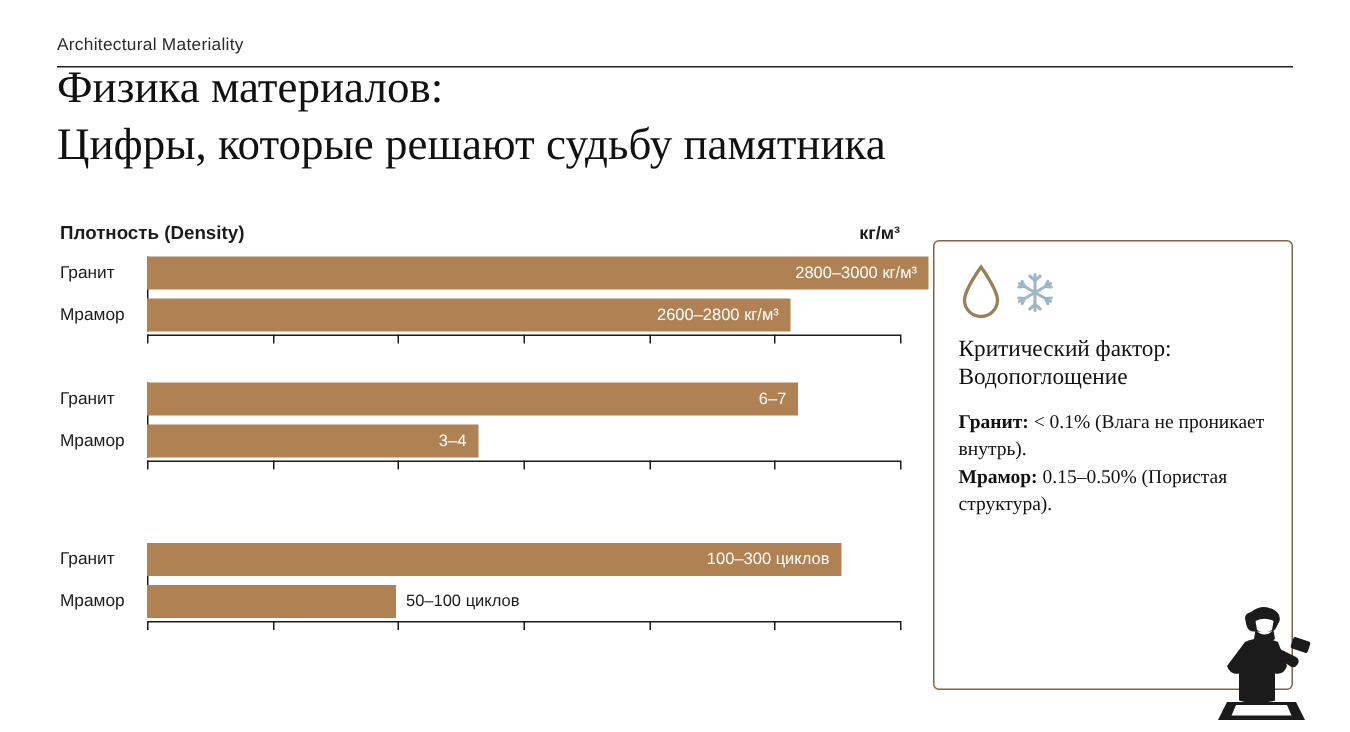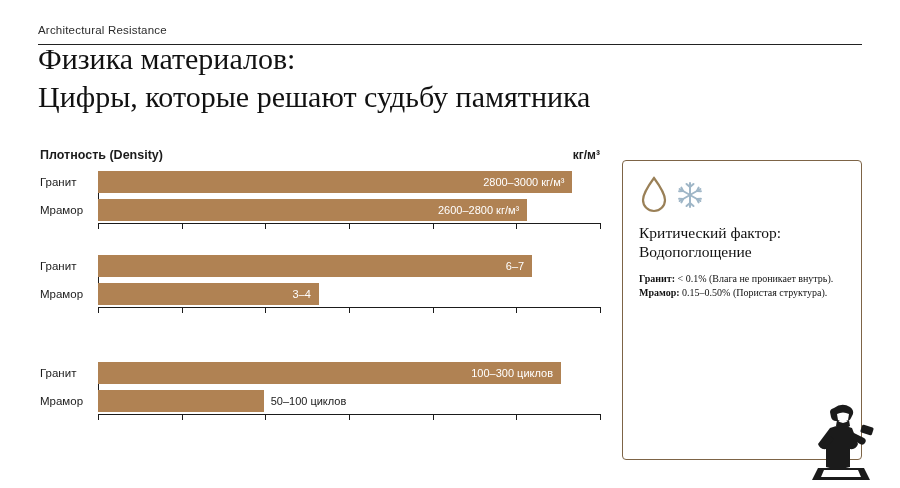--- a/index.html
+++ b/index.html
@@ -159,58 +159,58 @@
   }
   .card-h {
     font-family: "Liberation Serif", serif;
     font-size: 15.5px;
     line-height: 1.25;
     color: #111;
     margin-bottom: 10px;
   }
   .card-p {
     font-family: "Liberation Serif", serif;
-    font-size: 10px;
+    font-size: 13px;
     line-height: 1.42;
     color: #111;
     margin-bottom: 12px;
   }
   .card-p b { font-weight: bold; }
 
   
   .stamp {
     position: absolute;
     right: 22px;
     bottom: 6px;
     width: 74px;
     height: 84px;
   }
 </style>
 </head>
 <body>
 
-<div class="eyebrow">Architectural Resistance</div>
+<div class="eyebrow">Architectural Materiality</div>
 <div class="rule-top"></div>
 <div class="title">
   <span class="l1">Физика материалов:</span>
   <span class="l2">Цифры, которые решают судьбу памятника</span>
 </div>
 
 <div class="panel" id="panel-0" style="top:148px;">
   <div class="panel-head">
     <span>Плотность (Density)</span>
     <span class="panel-unit">кг/м³</span>
   </div>
   <div class="plot">
     <div class="axis-vline"></div>
 
     <div class="row">
       <span class="row-label">Гранит</span>
       <span class="row-wrap">
-        <span class="bar" id="bar-0-0" style="width: 474.39px;">
+        <span class="bar" id="bar-0-0" style="width: 474.39px; padding-left: 47px;">
           <span class="bar-value">2800–3000 кг/м³</span>
         </span>
       </span>
     </div>
 
     <div class="row">
       <span class="row-label">Мрамор</span>
       <span class="row-wrap">
         <span class="bar" id="bar-0-1" style="width: 429.21px;">
           <span class="bar-value">2600–2800 кг/м³</span>

